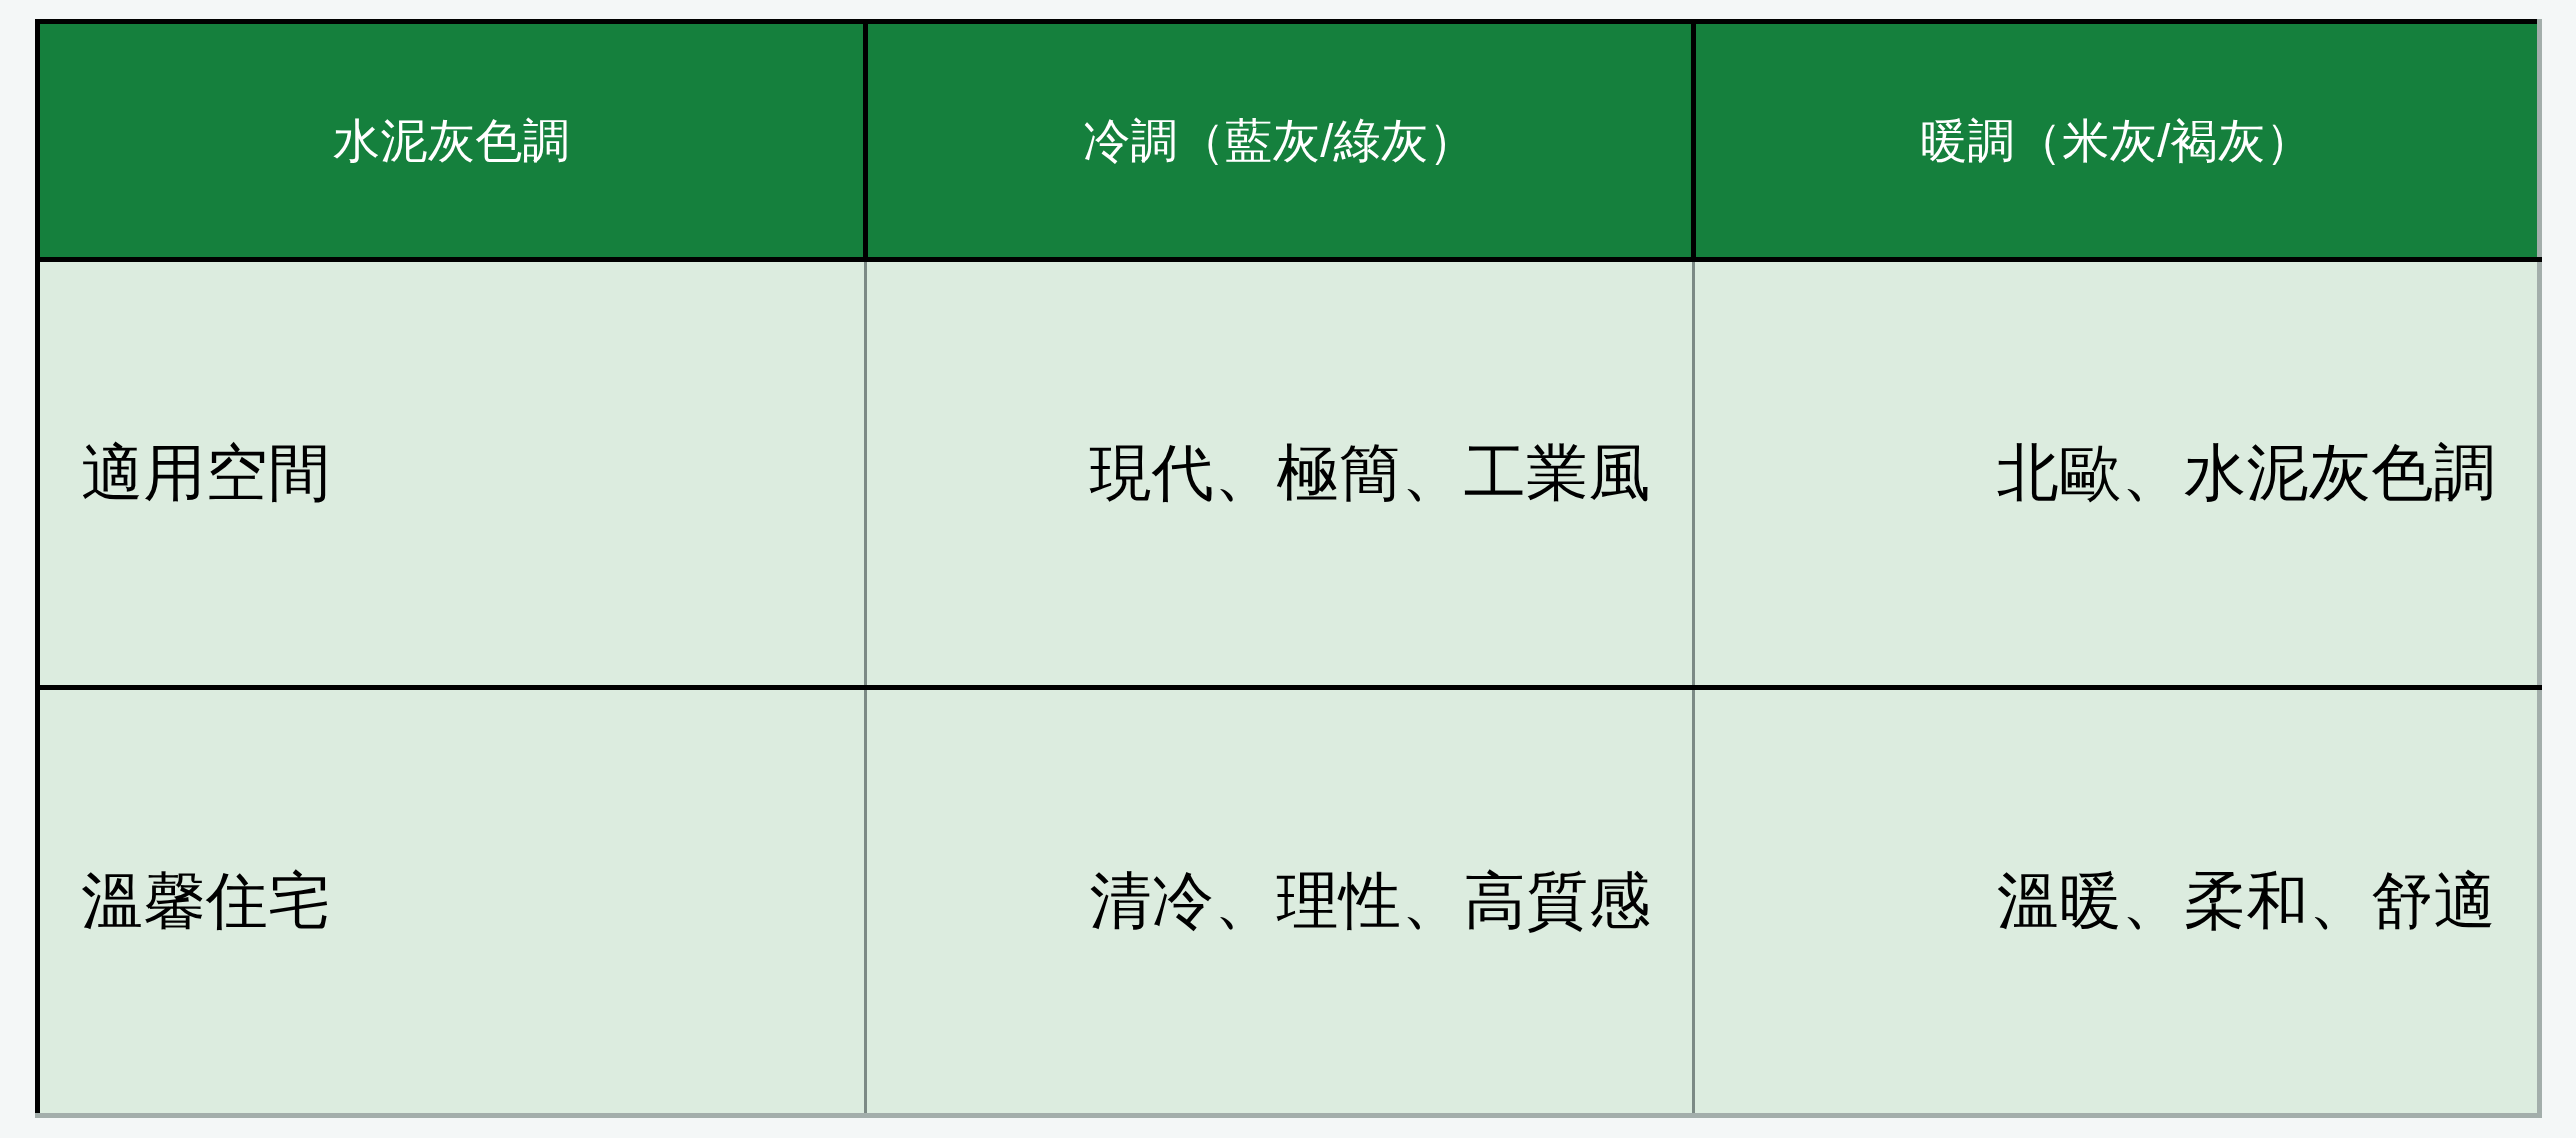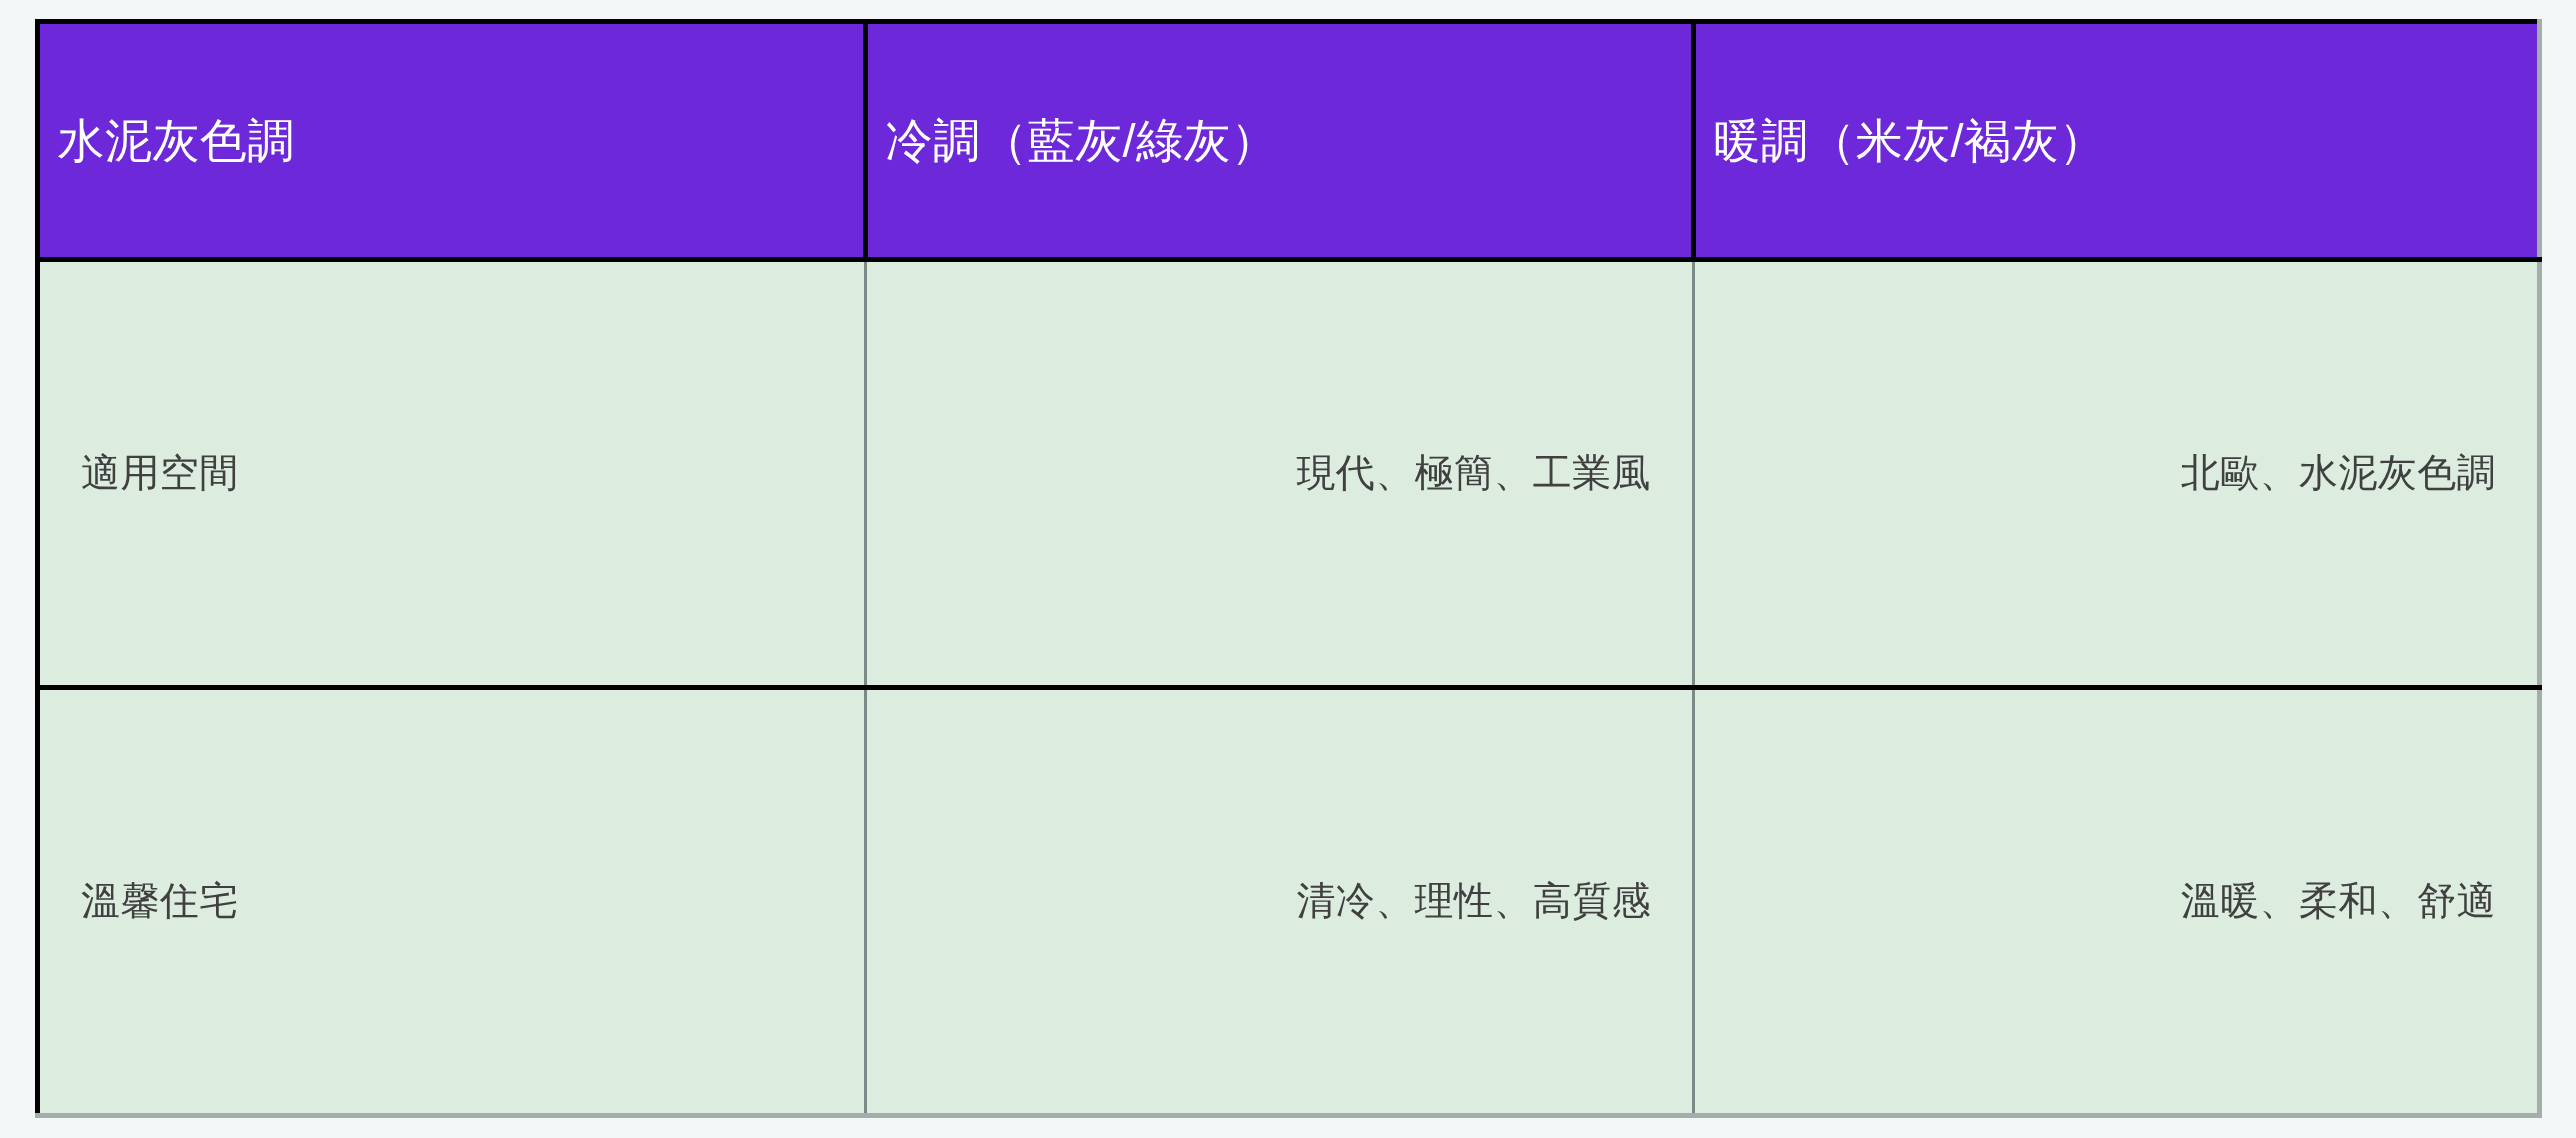--- a/index.html
+++ b/index.html
@@ -38,26 +38,26 @@
 
   table.comparison-table col.col-label  { width: 828px; }
   table.comparison-table col.col-cool   { width: 828px; }
   table.comparison-table col.col-warm   { width: 846px; }
 
   
   thead tr.header-row {
     height: 238px;
   }
   thead th {
-    background: #6d28d9;
+    background: #15803d;
     color: #ffffff;
     font-weight: 400;
     font-size: 47px;
     line-height: 1.35;
-    text-align: left;
+    text-align: center;
     vertical-align: middle;
     padding: 0 17.6px;
     border-right: 5.1px solid #000000;
     border-bottom: 5.1px solid #000000;
     letter-spacing: 0.4px;
   }
   thead th.last-col {
     border-right: none;
   }
 
@@ -65,23 +65,23 @@
   tbody tr {
     height: 286px;
   }
   tbody tr.row-shaded td {
     background: #dcecdf;
   }
   tbody tr.row-plain td {
     background: #ffffff;
   }
   tbody td {
-    font-size: 39px;
+    font-size: 62px;
     line-height: 1.4;
-    color: #404040;
+    color: #000000;
     vertical-align: middle;
     padding: 0 41px;
     border-right: 3.7px solid #7c8a85;
     border-bottom: 5.1px solid #000000;
     letter-spacing: 0.4px;
   }
   tbody td.last-col {
     border-right: none;
   }
   tbody tr.last-row td {

